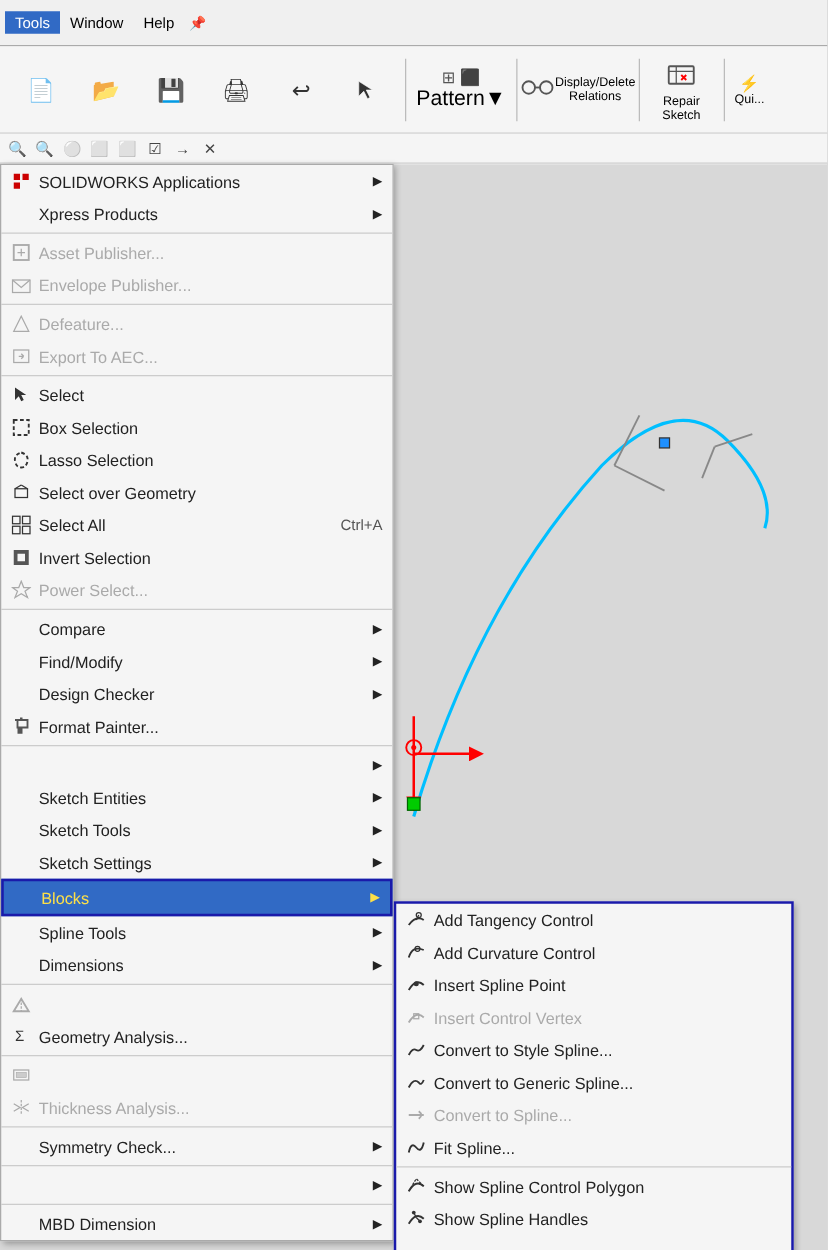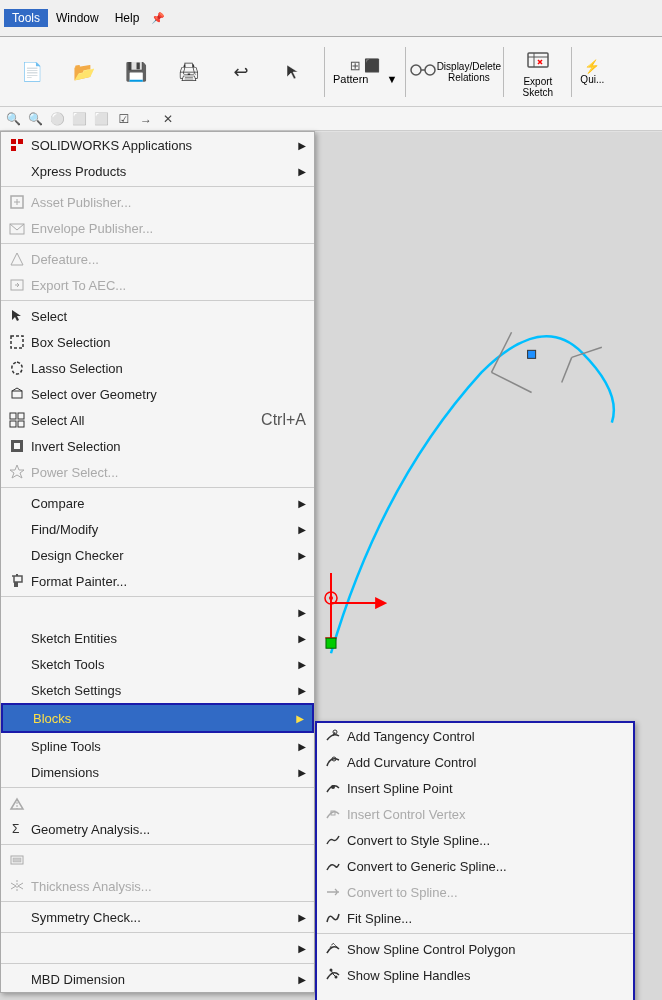--- a/index.html
+++ b/index.html
@@ -152,21 +152,21 @@
       justify-content: center;
       font-size: 13px;
       flex-shrink: 0;
     }
     .menu-item-label {
       flex: 1;
       white-space: nowrap;
     }
     .menu-item-shortcut {
       color: #555;
-      font-size: 16px;
+      font-size: 12px;
     }
     .menu-item-arrow {
       margin-left: 4px;
       font-size: 10px;
     }
     .menu-separator {
       height: 1px;
       background: #ccc;
       margin: 2px 0;
     }
@@ -215,21 +215,21 @@
       <div class="toolbar-icon">
         <svg width="18" height="18" viewBox="0 0 18 18">
             <path d="M3 2 L3 14 L7 10 L10 16 L12 15 L9 9 L14 9 Z" fill="#333" stroke="white" stroke-width="0.5"></path>
           </svg>
       </div>
     </div>
   </div>
 
   <div style="display:flex;flex-direction:column;align-items:center;border-right:1px solid #bbb;padding-right:8px;height:50px;justify-content:center;">
     <div class="toolbar-icon-sm">⊞ ⬛</div>
-    <div style="font-size:11px;display:flex;align-items:center;gap:18px;">
+    <div style="font-size:17px;display:flex;align-items:center;gap:0;">
       <span>Pattern</span>
       <span>▼</span>
     </div>
   </div>
 
   <div style="display:flex;flex-direction:row;align-items:center;border-right:1px solid #bbb;padding-right:8px;height:50px;justify-content:center;max-width:90px;text-align:center;">
     <div class="toolbar-icon-sm">
       <svg width="28" height="28" viewBox="0 0 28 28">
         <circle cx="7" cy="14" r="5" fill="none" stroke="#555" stroke-width="1.5"></circle>
         <circle cx="21" cy="14" r="5" fill="none" stroke="#555" stroke-width="1.5"></circle>
@@ -241,21 +241,21 @@
 
   <div style="display:flex;flex-direction:column;align-items:center;border-right:1px solid #bbb;padding-right:8px;height:50px;justify-content:center;max-width:60px;text-align:center;">
     <div class="toolbar-icon-sm">
       <svg width="28" height="28" viewBox="0 0 28 28">
         <rect x="4" y="8" width="20" height="14" fill="none" stroke="#555" stroke-width="1.5" rx="1"></rect>
         <line x1="4" y1="12" x2="24" y2="12" stroke="#555" stroke-width="1"></line>
         <line x1="10" y1="8" x2="10" y2="22" stroke="#555" stroke-width="1"></line>
         <path d="M14 15 L18 19 M18 15 L14 19" stroke="red" stroke-width="1.5"></path>
       </svg>
     </div>
-    <div style="font-size:10px;line-height:1.1;">Export Sketch</div>
+    <div style="font-size:10px;line-height:1.1;">Repair Sketch</div>
   </div>
 
   <div style="display:flex;flex-direction:column;align-items:center;height:50px;justify-content:center;max-width:40px;text-align:center;">
     <div class="toolbar-icon-sm">⚡</div>
     <div style="font-size:10px;">Qui...</div>
   </div>
 </div>
 
 <div class="icon-bar">
   <div class="icon-bar-btn">🔍</div>

